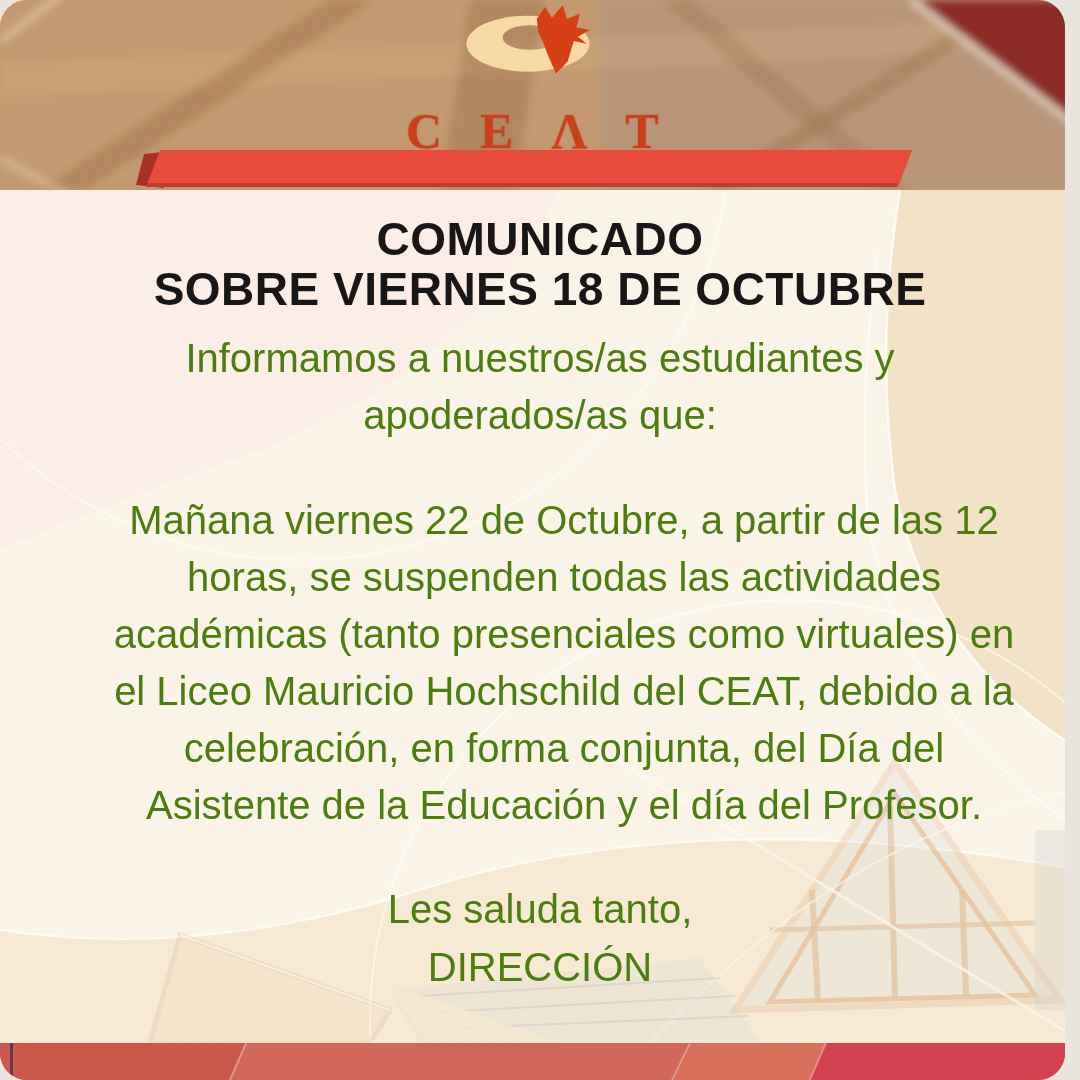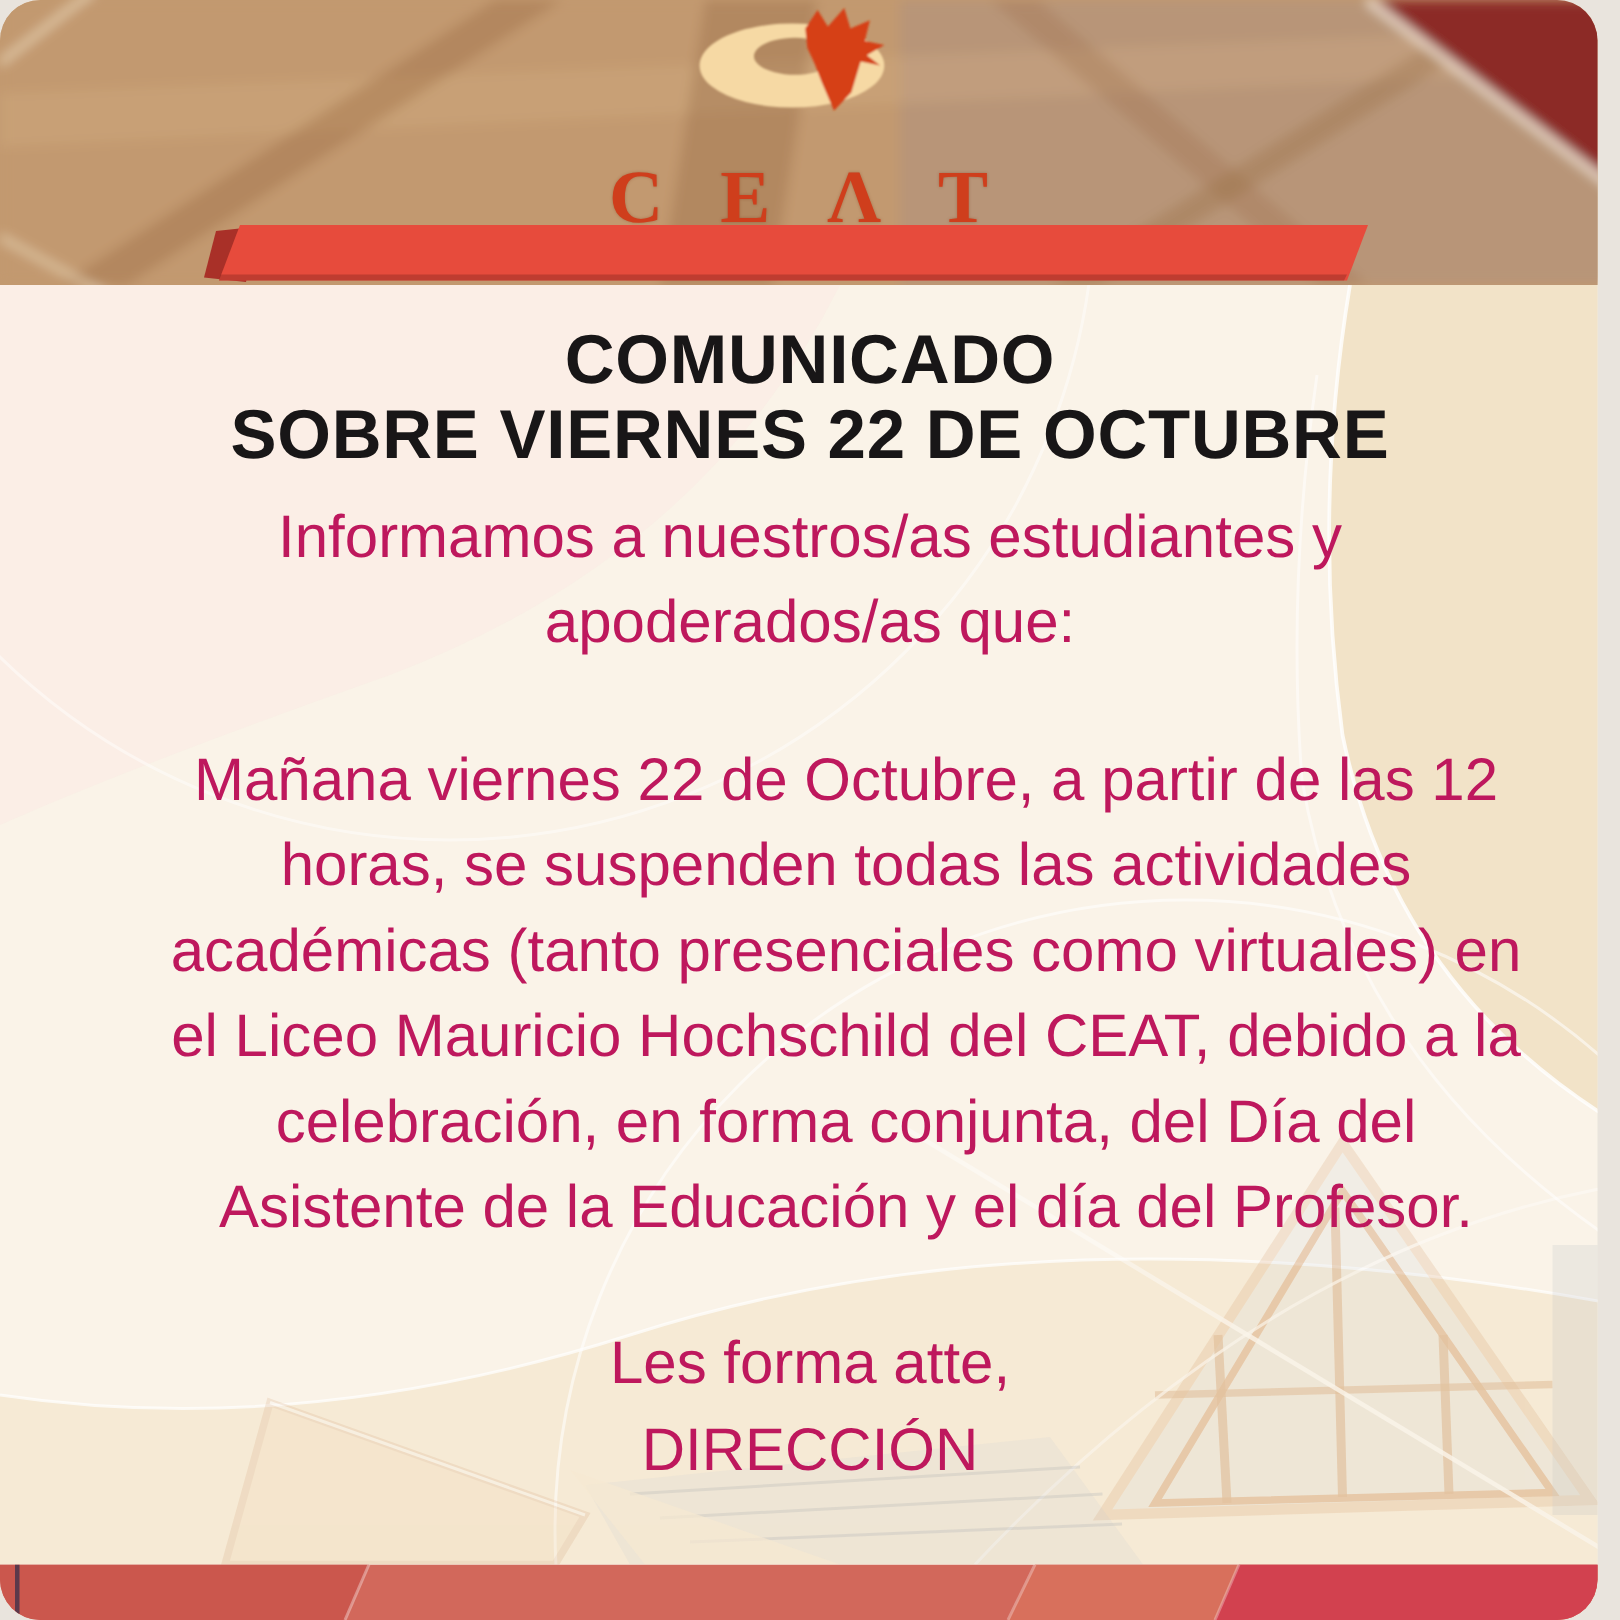--- a/index.html
+++ b/index.html
@@ -24,21 +24,21 @@
     position:absolute;left:130px;top:149px;width:790px;height:38px;z-index:4;
     display:flex;align-items:center;justify-content:center;
     color:#ffffff;font-weight:bold;font-size:29px;letter-spacing:0px;
     white-space:nowrap;
   }
   
   .body-art{position:absolute;left:0;top:190px;width:1080px;height:853px;z-index:1;}
   
   .txt{
     position:absolute;left:0;width:1080px;text-align:center;z-index:5;
-    white-space:pre-line;color:#be185d;
+    white-space:pre-line;color:#4d7c0f;
   }
   .title{top:214px;font-size:46px;font-weight:bold;line-height:50px;color:#181617;letter-spacing:.5px;}
   .intro{top:330px;font-size:40px;line-height:57px;}
   .main-par{top:492px;font-size:40px;line-height:57px;margin-left:24px;}
   .closing{top:880px;font-size:40px;line-height:58px;}
   
   .footer{position:absolute;left:0;top:1043px;width:1080px;height:37px;z-index:2;}
 </style>
 </head>
 <body>
@@ -118,30 +118,30 @@
     <g opacity="0.4">
       <polygon points="390,800 700,768 762,853 420,853" fill="#bec6d0" opacity="0.35"></polygon>
       <line x1="420" y1="806" x2="720" y2="788" stroke="#8f99a8" stroke-width="2" opacity="0.5"></line>
       <line x1="440" y1="822" x2="735" y2="806" stroke="#8f99a8" stroke-width="2" opacity="0.5"></line>
       <line x1="460" y1="838" x2="748" y2="826" stroke="#8f99a8" stroke-width="2" opacity="0.5"></line>
       <polygon points="380,790 560,853 430,853" fill="#f7e8cd" opacity="0.7"></polygon>
     </g>
   </svg>
 
   <div class="txt title">COMUNICADO
-SOBRE VIERNES 22 DE OCTUBRE</div>
+SOBRE VIERNES 18 DE OCTUBRE</div>
   <div class="txt intro">Informamos a nuestros/as estudiantes y
 apoderados/as que:</div>
   <div class="txt main-par">Mañana viernes 22 de Octubre, a partir de las 12
 horas, se suspenden todas las actividades
 académicas (tanto presenciales como virtuales) en
 el Liceo Mauricio Hochschild del CEAT, debido a la
 celebración, en forma conjunta, del Día del
 Asistente de la Educación y el día del Profesor.</div>
-  <div class="txt closing">Les forma atte,
+  <div class="txt closing">Les saluda tanto,
 DIRECCIÓN</div>
 
   <svg class="footer" viewBox="0 0 1080 37">
     <rect x="0" y="0" width="1080" height="37" fill="#d2685b"></rect>
     <polygon points="0,0 246,0 230,37 0,37" fill="#cb574d"></polygon>
     <polygon points="690,0 1080,0 1080,37 672,37" fill="#d8705c"></polygon>
     <polygon points="826,0 1080,0 1080,37 810,37" fill="#d2414f"></polygon>
     <line x1="246" y1="0" x2="230" y2="37" stroke="#ffffff" stroke-width="2" opacity="0.35"></line>
     <line x1="690" y1="0" x2="672" y2="37" stroke="#ffffff" stroke-width="2" opacity="0.3"></line>
     <line x1="826" y1="0" x2="810" y2="37" stroke="#ffffff" stroke-width="2" opacity="0.3"></line>

